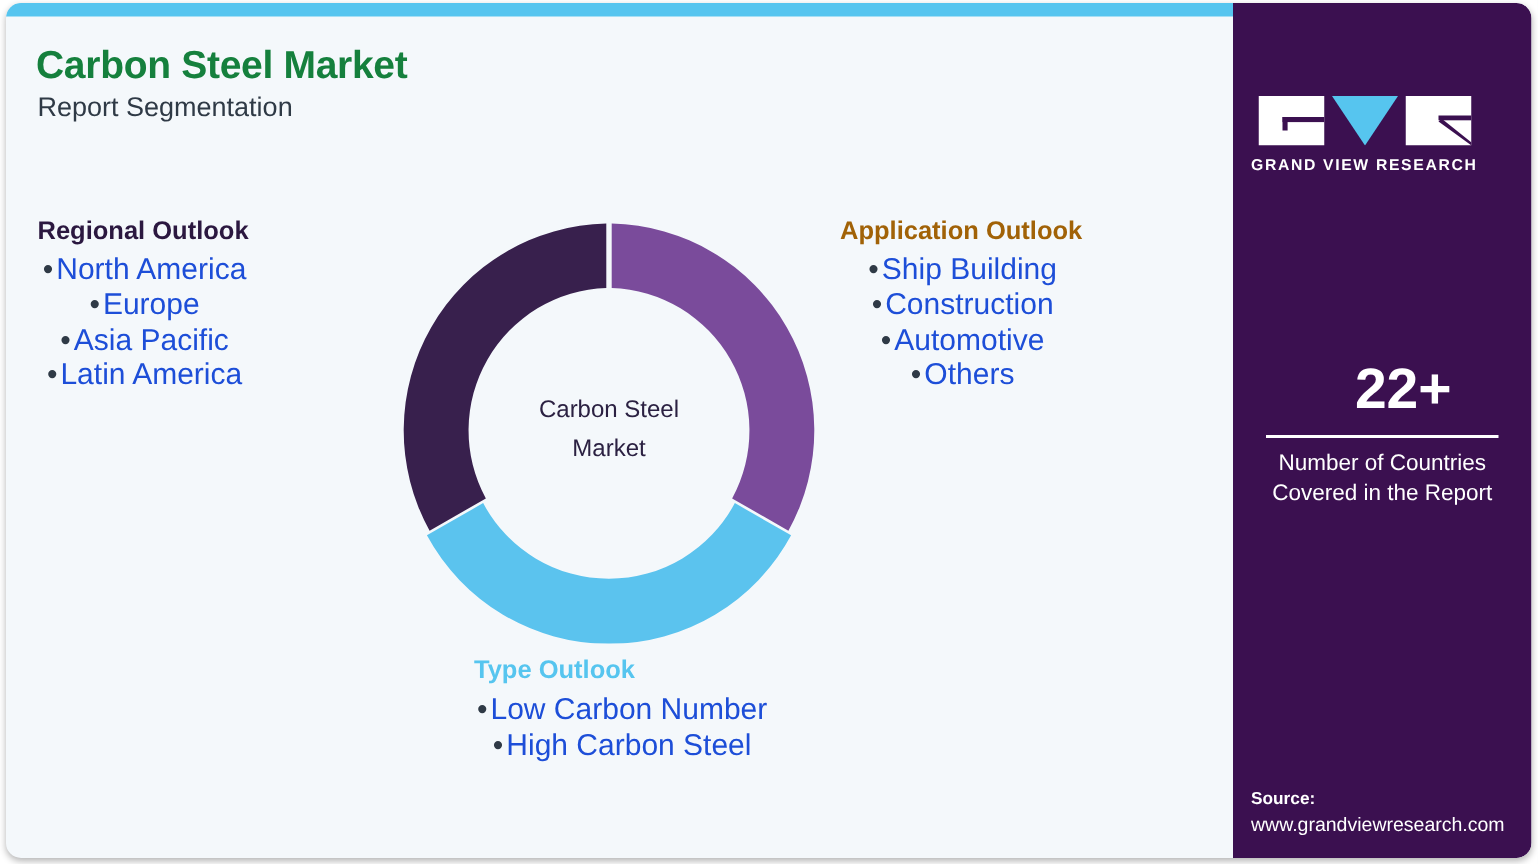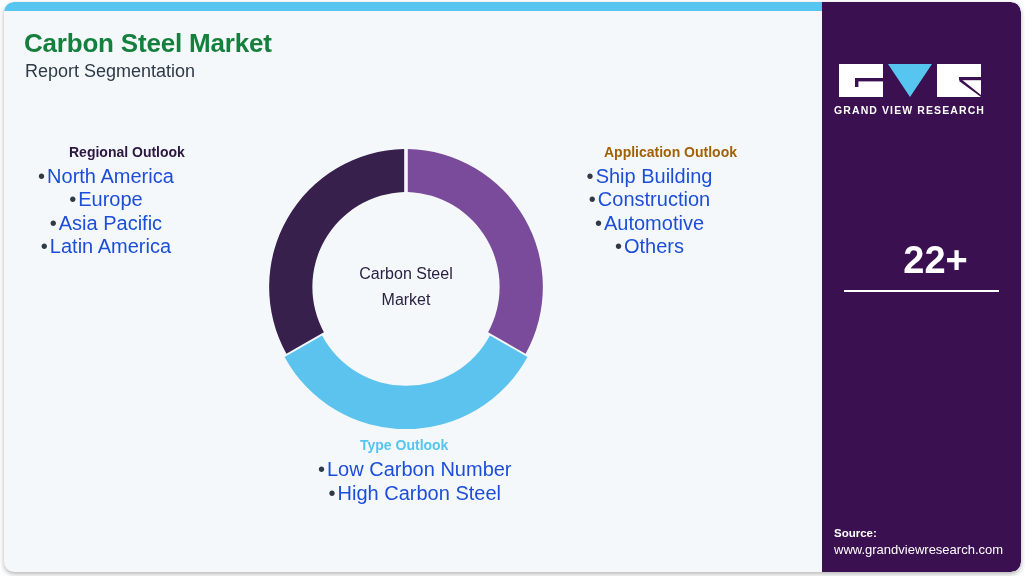--- a/index.html
+++ b/index.html
@@ -55,24 +55,23 @@
     position: absolute;
     left: 21px; top: 50px;
     font-size: 18px;
     font-weight: normal;
     color: #2f3a46;
   }
 
   
   .outlook { position: absolute; }
   .outlook h3 {
-    font-size: 14px;
+    font-size: 17px;
     font-weight: bold;
     margin-bottom: 5px;
-    margin-left: 44px;
   }
   .outlook ul { list-style: none; }
   .outlook li {
     font-size: 20px;
     color: #1d4ed8;
     line-height: 23.4px;
     white-space: nowrap;
     text-align: center;
   }
   .outlook li::before {
@@ -277,20 +276,24 @@
             <rect x="22" y="13" width="22" height="3.2" fill="#3b1050"></rect>
             <polygon points="24,15 44,31 44,33 22,17" fill="#3b1050"></polygon>
           </svg>
         </div>
         <div class="logo-caption">GRAND VIEW RESEARCH</div>
       </div>
 
       <div class="stat-block">
         <div class="stat-number">22+</div>
         <div class="stat-divider"></div>
+        <div class="stat-label">
+          <div>Number of Countries</div>
+          <div>Covered in the Report</div>
+        </div>
       </div>
 
       <div class="source-block">
         <div class="source-title">Source:</div>
         <div class="source-url">www.grandviewresearch.com</div>
       </div>
 
     </div>
 
   </div>

